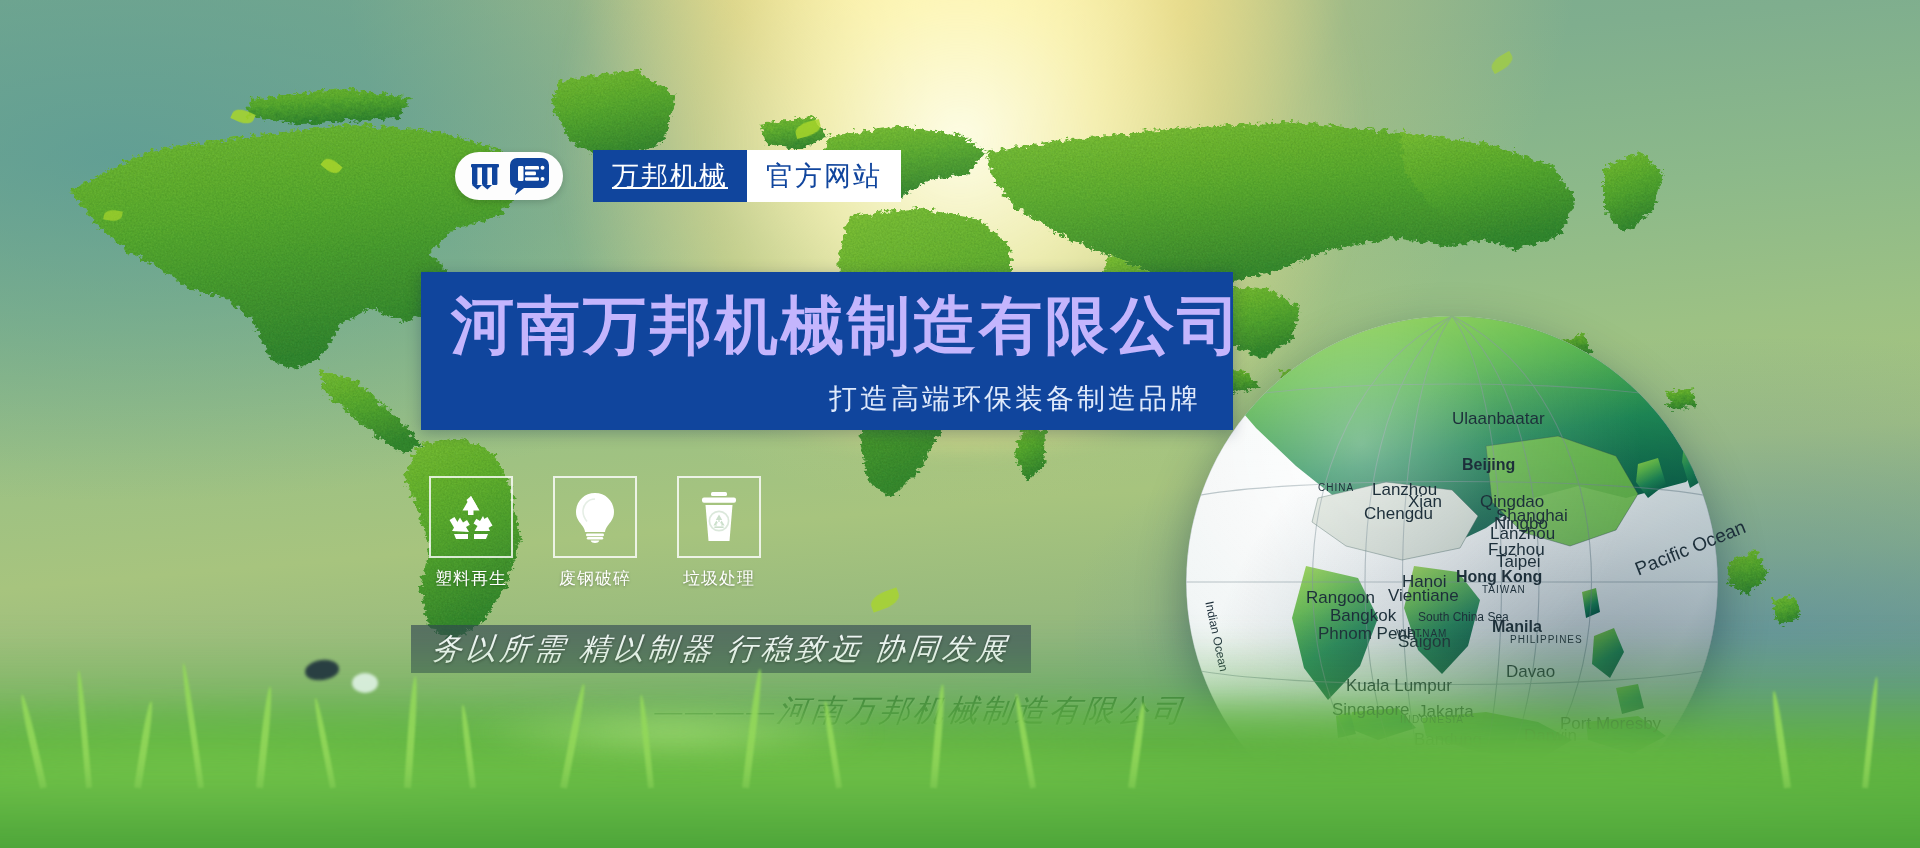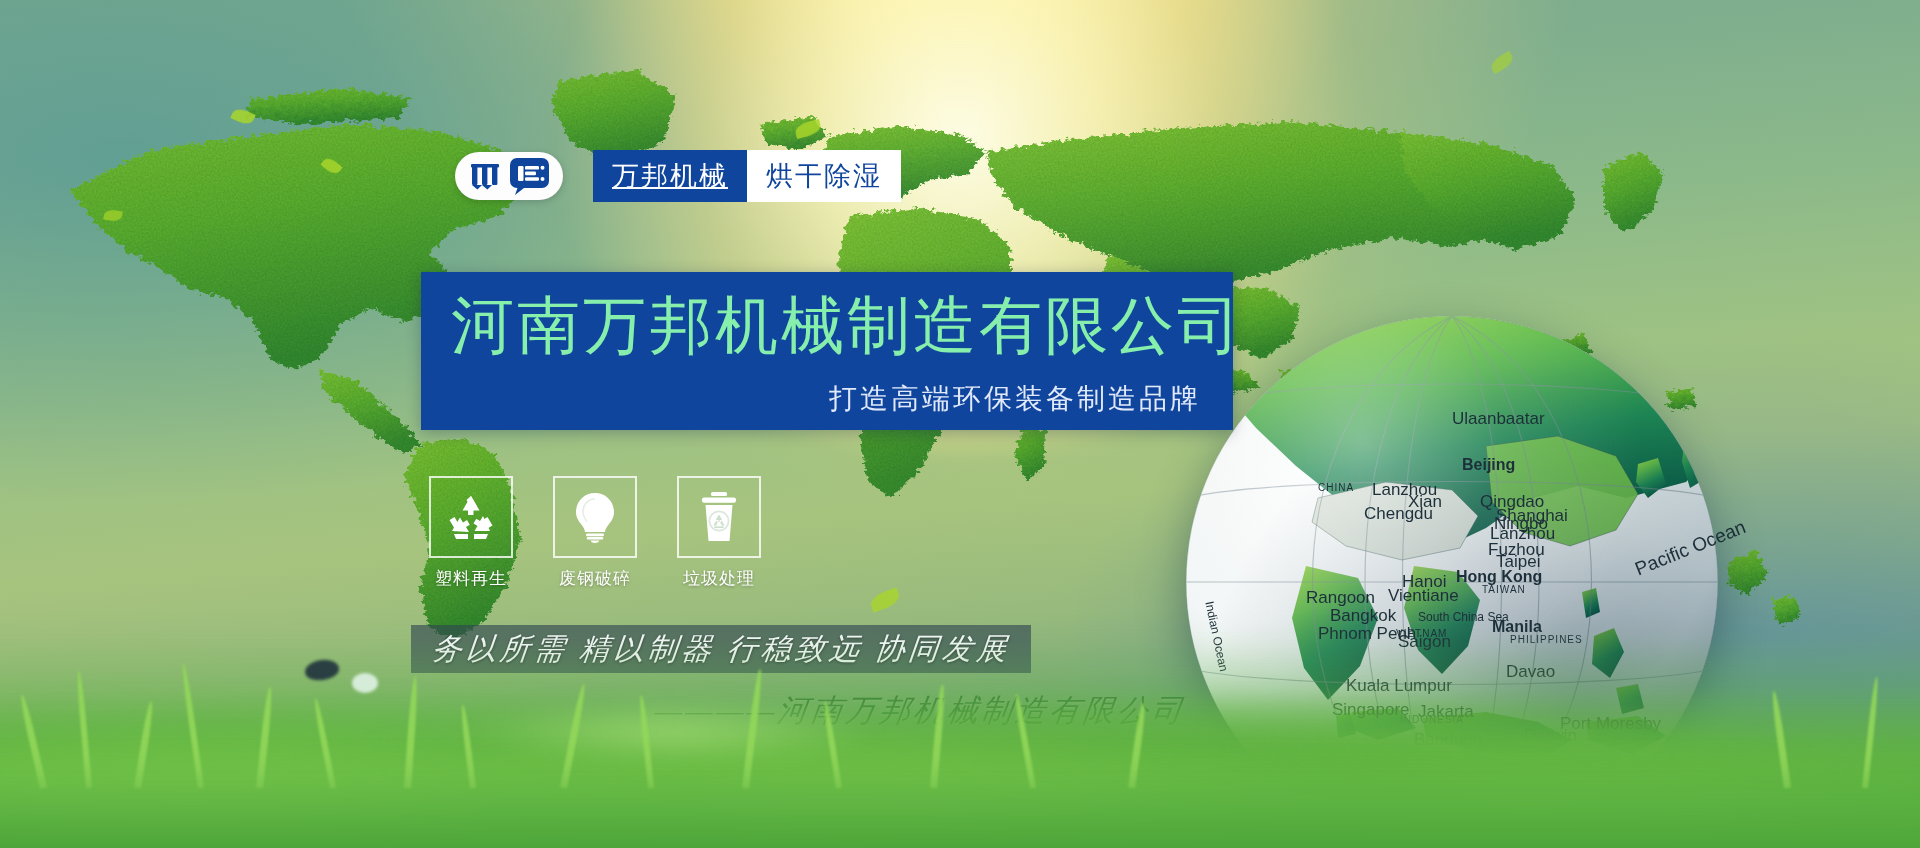--- a/index.html
+++ b/index.html
@@ -64,22 +64,22 @@
   .logo-pill svg{display:block;}
   .hdr-blue{margin-left:30px;background:#10459d;display:flex;align-items:center;justify-content:center;
     padding:0 19px;}
   .hdr-white{background:#ffffff;display:flex;align-items:center;justify-content:center;padding:0 19px;}
   .hdr-blue span{color:#ffffff;font-size:27px;letter-spacing:2px;font-weight:400;text-decoration:underline;}
   .hdr-white span{color:#10459d;font-size:27px;letter-spacing:2px;font-weight:400;}
 
   
   .title-banner{position:absolute;left:421px;top:272px;width:812px;height:158px;
     background:#10459d;box-shadow:0 3px 14px rgba(0,20,70,.28);}
-  .title-main{position:absolute;left:30px;top:16px;color:#86efac;
-    font-size:63px;line-height:1.18;letter-spacing:3px;white-space:nowrap;font-weight:400;}
+  .title-main{position:absolute;left:30px;top:16px;color:#c4b5fd;
+    font-size:63px;line-height:1.18;letter-spacing:3px;white-space:nowrap;font-weight:700;}
   .title-sub{position:absolute;right:32px;bottom:12px;color:#dfe9fb;
     font-size:28px;letter-spacing:3px;white-space:nowrap;font-weight:400;}
 
   
   .features{position:absolute;left:417px;top:476px;display:flex;gap:40px;padding-left:12px;}
   .feature{width:84px;display:flex;flex-direction:column;align-items:center;gap:9px;cursor:pointer;}
   .feature-box{width:84px;height:82px;border:2px solid rgba(255,255,255,.8);
     display:flex;align-items:center;justify-content:center;box-sizing:border-box;}
   .feature-box svg{display:block;}
   .feature-label{color:#ffffff;font-size:17px;letter-spacing:1px;white-space:nowrap;
@@ -334,21 +334,21 @@
           <circle cx="34.5" cy="23" r="2" fill="#ffffff"></circle>
         </svg>
       </span>
     </div>
 
     <div class="hdr-blue">
       <span>万邦机械</span>
     </div>
 
     <div class="hdr-white">
-      <span>烘干除湿</span>
+      <span>官方网站</span>
     </div>
   </div>
 
   <div class="title-banner">
     <div class="title-main">河南万邦机械制造有限公司</div>
     <div class="title-sub">打造高端环保装备制造品牌</div>
   </div>
 
   <div class="features">
 

